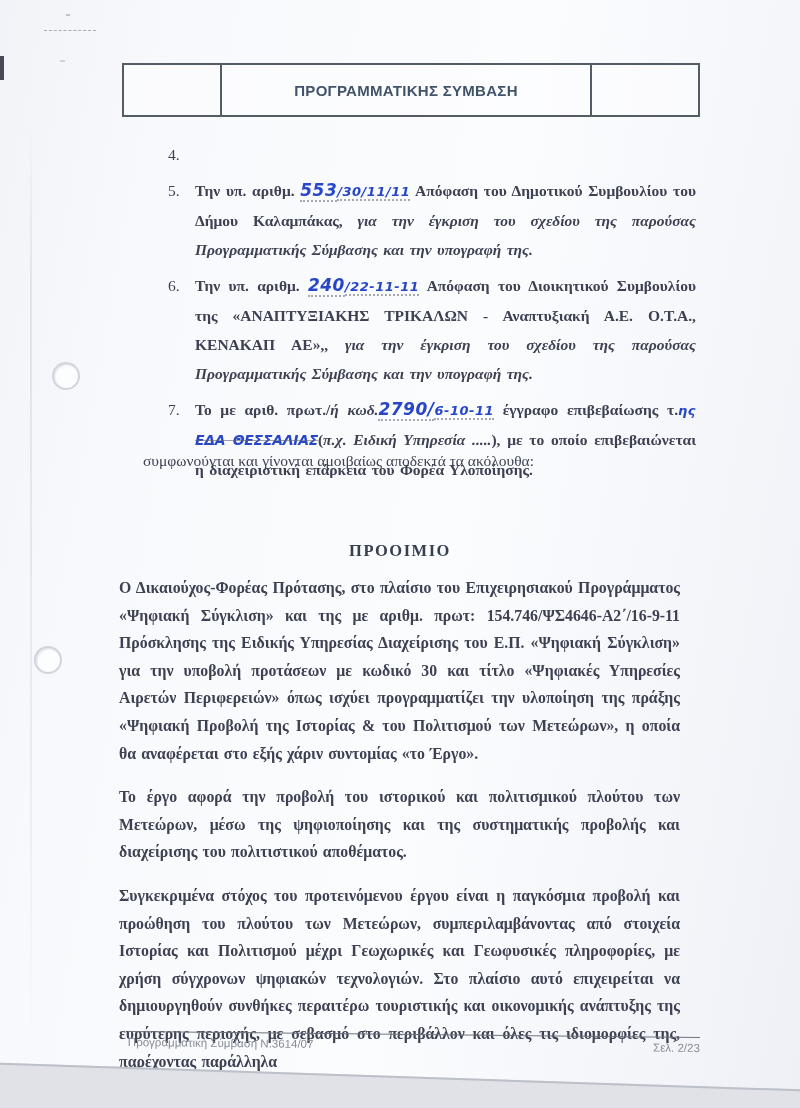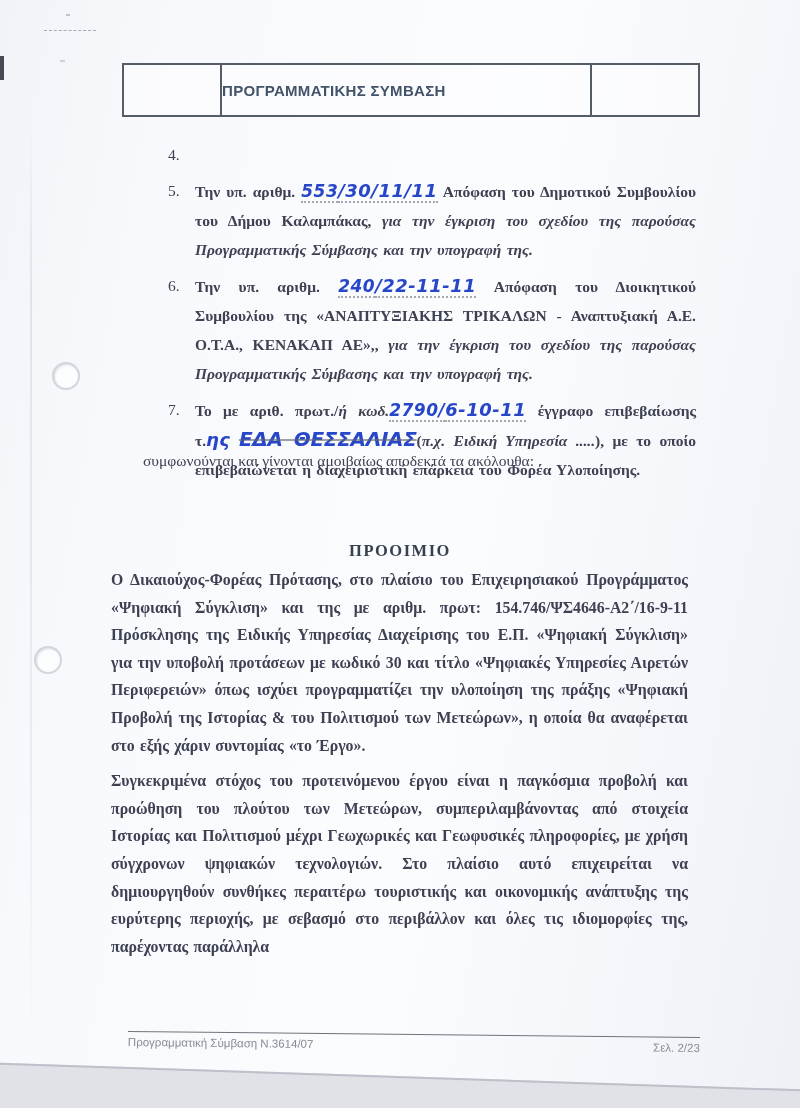--- a/index.html
+++ b/index.html
@@ -38,54 +38,54 @@
   .mark-edge{position:absolute;left:0;top:56px;width:4px;height:24px;background:#474a52;filter:blur(.6px);}
 
   .doc-table{
     position:absolute;left:122px;top:63px;width:574px;height:50px;
     display:grid;grid-template-columns:98px 1fr 106px;
     border:2px solid #545c66;background:rgba(255,255,255,.4);
   }
   .doc-table .cell{border-right:2px solid #545c66;}
   .doc-table .cell:last-child{border-right:none;}
   .doc-table .cell.center{
-    display:flex;flex-direction:column;align-items:flex-start;justify-content:center;gap:1px;
+    display:flex;flex-direction:column;align-items:center;justify-content:center;gap:1px;
     font-family:"Liberation Sans","DejaVu Sans",sans-serif;font-weight:700;
     font-size:15px;color:#42536a;letter-spacing:.3px;
   }
 
   .list{position:absolute;left:168px;top:140px;width:528px;}
   .list-item{display:flex;margin-bottom:7px;}
   .list-item .num{flex:none;width:27px;font-size:15.5px;line-height:29px;}
   .list-item .content{flex:1;text-align:justify;font-size:15.5px;line-height:29px;word-spacing:1.5px;}
 
   .agreement{position:absolute;left:143px;top:452px;width:553px;font-size:15.5px;}
 
   .section-title{
     position:absolute;left:0;top:541px;width:100%;text-align:center;
     font-weight:700;font-size:16.5px;letter-spacing:1.5px;color:#37404f;
   }
 
   .body-text{
     position:absolute;left:103px;top:558px;width:593px;
     text-align:justify;font-size:15.8px;line-height:27.6px;word-spacing:1.2px;
   }
-  .body-text p{margin:8px;}
+  .body-text p{margin:16px;}
 
   .seg{white-space:pre-wrap;font-weight:bold;}
   .seg-bold{font-weight:700;}
   .seg-italic{font-style:italic;}
   .seg-hand,.seg-hand-dot,.seg-hand-sm,.seg-hand-sm-dot,.seg-hand-strike{
     font-family:"DejaVu Sans",sans-serif;font-style:italic;font-weight:700;
     color:#2746c8;letter-spacing:.5px;white-space:nowrap;
   }
   .seg-hand,.seg-hand-dot{font-size:17px;}
-  .seg-hand-sm,.seg-hand-sm-dot{font-size:18px;}
+  .seg-hand-sm,.seg-hand-sm-dot{font-size:13px;}
   .seg-hand-dot,.seg-hand-sm-dot{border-bottom:2px dotted rgba(95,100,115,.55);}
-  .seg-hand-strike{font-size:20px;text-decoration:line-through;text-decoration-color:rgba(95,100,115,.6);letter-spacing:-.3px;}
+  .seg-hand-strike{font-size:14px;text-decoration:line-through;text-decoration-color:rgba(95,100,115,.6);letter-spacing:-.3px;}
 
   .footer{
     position:absolute;left:128px;top:1031px;width:572px;
     border-top:1.5px solid #6d737c;padding-top:4px;
     display:flex;justify-content:space-between;
     font-family:"Liberation Sans","DejaVu Sans",sans-serif;
     font-size:11.5px;color:#868b95;
     transform:rotate(.6deg);transform-origin:left top;
   }
 </style>
@@ -128,20 +128,21 @@
       <span class="content"><span class="seg seg-normal">Το με αριθ. πρωτ./</span><span class="seg seg-italic">ή κωδ.</span><span class="seg seg-hand-dot">2790/</span><span class="seg seg-hand-sm-dot">6-10-11</span><span class="seg seg-normal"> έγγραφο επιβεβαίωσης τ.</span><span class="seg seg-hand-sm">ης</span><span class="seg seg-normal"> </span><span class="seg seg-hand-strike">ΕΔΑ ΘΕΣΣΑΛΙΑΣ</span><span class="seg seg-normal">(</span><span class="seg seg-italic">π.χ. Ειδική Υπηρεσία .....</span><span class="seg seg-normal">), με το οποίο επιβεβαιώνεται η διαχειριστική επάρκεια του Φορέα Υλοποίησης.</span></span>
     </div>
   </div>
 
   <div class="agreement">συμφωνούνται και γίνονται αμοιβαίως αποδεκτά τα ακόλουθα:</div>
 
   <div class="section-title">ΠΡΟΟΙΜΙΟ</div>
 
   <div class="body-text">
     <p><span class="seg seg-bold">Ο Δικαιούχος-Φορέας Πρότασης</span><span class="seg seg-normal">, στο πλαίσιο του Επιχειρησιακού Προγράμματος «Ψηφιακή Σύγκλιση» και της με αριθμ. πρωτ: 154.746/ΨΣ4646-Α2΄/16-9-11 Πρόσκλησης της Ειδικής Υπηρεσίας Διαχείρισης του Ε.Π. «Ψηφιακή Σύγκλιση» για την υποβολή προτάσεων με κωδικό 30 και τίτλο «Ψηφιακές Υπηρεσίες Αιρετών Περιφερειών» όπως ισχύει προγραμματίζει την υλοποίηση της πράξης «</span><span class="seg seg-bold">Ψηφιακή Προβολή της Ιστορίας &amp; του Πολιτισμού των Μετεώρων»,</span><span class="seg seg-normal"> η οποία θα αναφέρεται στο εξής χάριν συντομίας «</span><span class="seg seg-bold">το Έργο</span><span class="seg seg-normal">».</span></p>
+    <p><span class="seg seg-normal">Το έργο αφορά την προβολή του ιστορικού και πολιτισμικού πλούτου των Μετεώρων, μέσω της ψηφιοποίησης και της συστηματικής προβολής και διαχείρισης του πολιτιστικού αποθέματος.</span></p>
     <p><span class="seg seg-normal">Συγκεκριμένα στόχος του προτεινόμενου έργου είναι η παγκόσμια προβολή και προώθηση του πλούτου των Μετεώρων, συμπεριλαμβάνοντας από στοιχεία Ιστορίας και Πολιτισμού μέχρι Γεωχωρικές και Γεωφυσικές πληροφορίες, με χρήση σύγχρονων ψηφιακών τεχνολογιών. Στο πλαίσιο αυτό επιχειρείται να δημιουργηθούν συνθήκες περαιτέρω τουριστικής και οικονομικής ανάπτυξης της ευρύτερης περιοχής, με σεβασμό στο περιβάλλον και όλες τις ιδιομορφίες της, παρέχοντας παράλληλα</span></p>
   </div>
 
   <div class="footer">
     <span>Προγραμματική Σύμβαση Ν.3614/07</span>
     <span>Σελ. 2/23</span>
   </div>
 
   <div class="page-bottom-edge"></div>
 </div>

